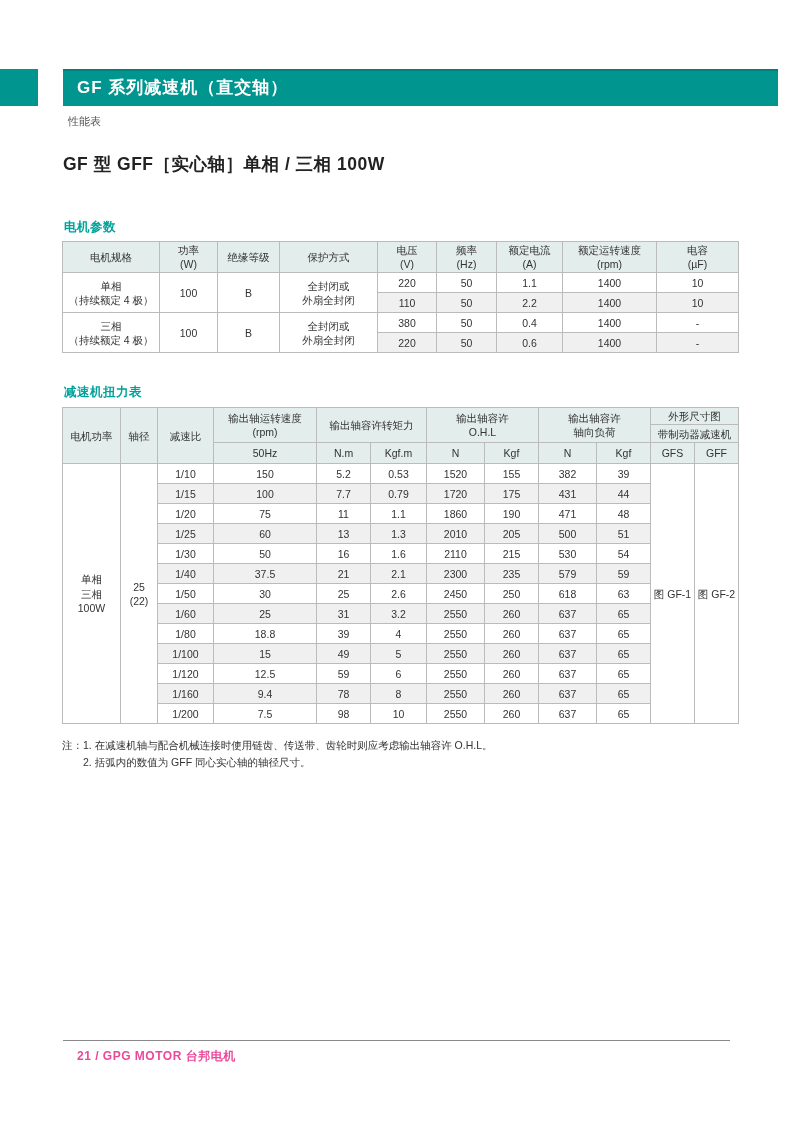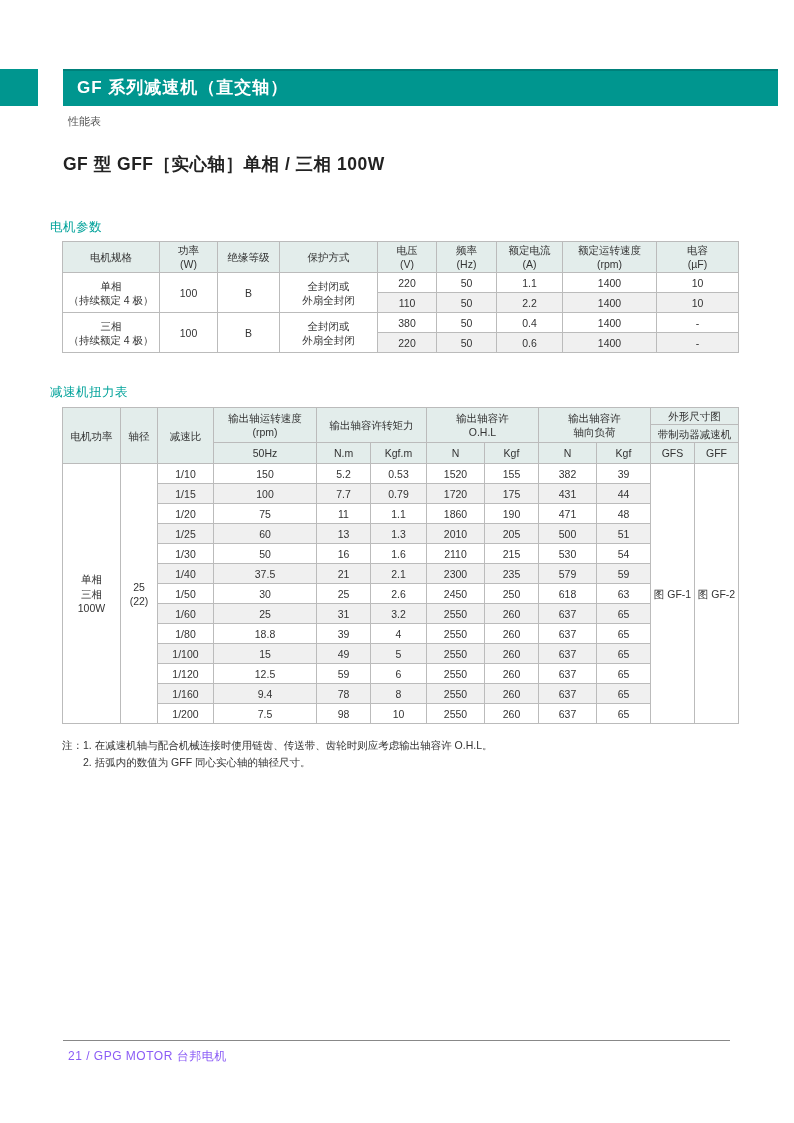--- a/index.html
+++ b/index.html
@@ -25,22 +25,22 @@
   .subtitle {
     position:absolute; left:68px; top:114px;
     font-size:11px; color:var(--muted,#555);
   }
   .titles {
     position:absolute; left:63px; top:150px;
     font-size:17.5px; font-weight:bold; line-height:28px; color:#222;
     letter-spacing:0.5px;
   }
   .section-label {
-    position:absolute; left:50px;
-    color:var(--accent-text,#00A29A); font-weight:normal; font-size:12.5px;
+    position:absolute; left:64px;
+    color:var(--accent-text,#00A29A); font-weight:bold; font-size:12.5px;
     letter-spacing:0.5px;
     text-align:center;
   }
   #motor-label  { top:219px; }
   #torque-label { top:384px; }
 
   table {
     position:absolute; left:62px; width:676px;
     border-collapse:collapse; table-layout:fixed;
     border:1.5px solid var(--border-dark,#777);
@@ -71,22 +71,22 @@
     font-size:10.5px; line-height:17px; color:var(--text,#333);
   }
   .note-line { display:flex; }
   .note-line.indented { padding-left:21px; }
 
   .footer-divider {
     position:absolute; left:63px; top:1040px; width:667px;
     border-top:1px solid #888;
   }
   .footer-text {
-    position:absolute; left:68px; top:1048px;
-    font-size:12px; font-weight:normal; color:#8b5cf6; letter-spacing:0.5px;
+    position:absolute; left:77px; top:1048px;
+    font-size:12px; font-weight:bold; color:#ec4899; letter-spacing:0.5px;
   }
 </style>
 </head>
 <body>
 
 <div class="accent-square"></div>
 
 <div class="header-bar">
   <span>GF 系列减速机（直交轴）</span>
 </div>

